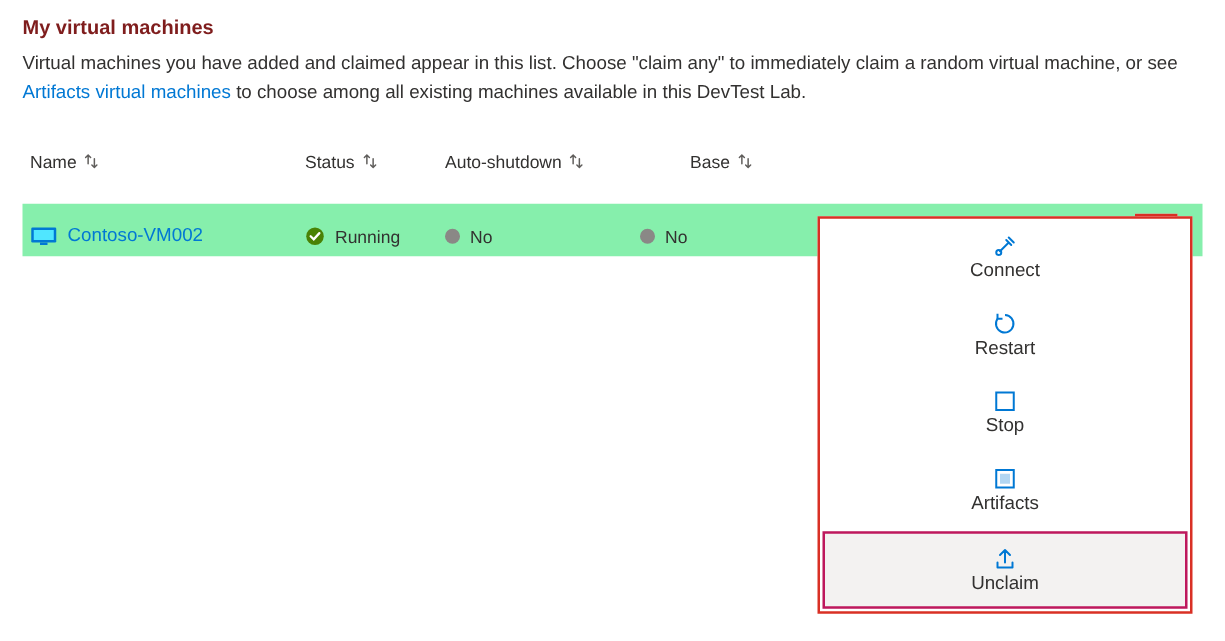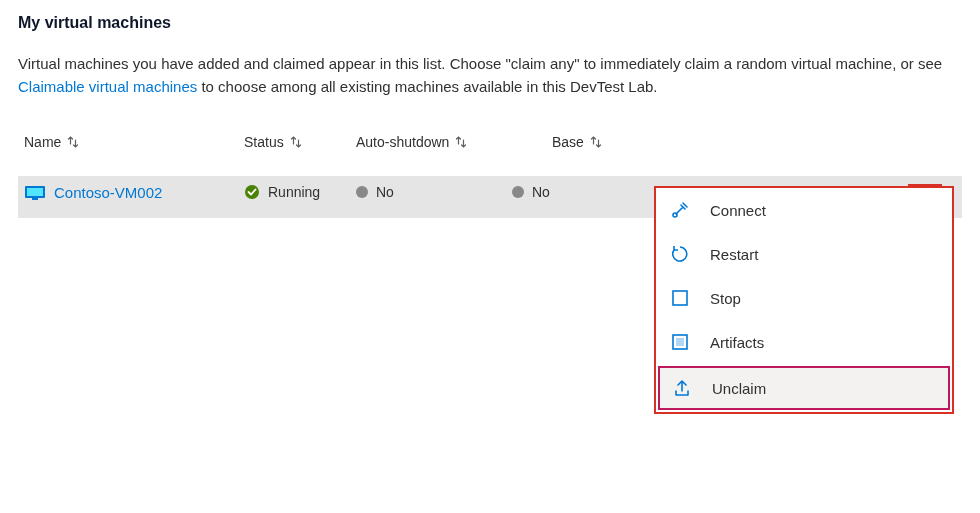--- a/index.html
+++ b/index.html
@@ -8,22 +8,22 @@
       font-size: 14px;
       color: #323130;
       background: #fff;
       width: 980px;
       height: 513px;
       padding: 14px 18px;
     }
     .title {
       font-size: 16px;
       font-weight: 600;
-      margin-bottom: 21px;
-      color: #0f172a;
+      margin-bottom: 8px;
+      color: #7f1d1d;
     }
     .description {
       font-size: 15px;
       color: #323130;
       line-height: 1.5;
       margin-bottom: 28px;
       max-width: 940px;
     }
     .description a {
       color: #0078d4;
@@ -48,22 +48,22 @@
       font-weight: 400;
       display: flex;
       align-items: center;
       gap: 5px;
     }
     .sort-icon {
       display: inline-flex;
     }
     .row {
       display: flex;
-      align-items: flex-start;
-      background: #e5e5e5;
+      align-items: flex-end;
+      background: #86efac;
       padding: 8px 6px;
       min-height: 42px;
       position: relative;
     }
     .cell { display: flex; align-items: center; gap: 8px; }
     .vm-icon {
       width: 22px;
       height: 16px;
       display: inline-flex;
       flex-shrink: 0;
@@ -90,45 +90,46 @@
       top: 10px;
       left: 636px;
       width: 300px;
       background: #fff;
       border: 2px solid #d93025;
       z-index: 10;
     }
     .menu-item {
       display: flex;
       align-items: center;
-      gap: 20px;
+      gap: 1px;
       padding: 12px 14px;
       cursor: pointer;
       font-size: 15px;
       color: #323130;
+      flex-direction: column;
     }
     .menu-item.highlighted {
       background: #f3f2f1;
       border: 2px solid #be185d;
       margin: 2px;
       padding: 10px 12px;
     }
     .menu-icon {
       width: 20px; height: 20px; display:inline-flex; flex-shrink:0;
       align-items:center; justify-content:center;
     }
   </style>
 </head>
 <body>
 
 <div>
   <h2 class="title">My virtual machines</h2>
   <p class="description">
     <span>Virtual machines you have added and claimed appear in this list. Choose "claim any" to immediately claim a random virtual machine, or see </span>
-    <a href="#">Claimable virtual machines</a>
+    <a href="#">Artifacts virtual machines</a>
     <span> to choose among all existing machines available in this DevTest Lab.</span>
   </p>
 </div>
 
 <div class="table">
   <div class="thead">
     <div class="th col-name">
       <span>Name</span>
       <span class="sort-icon">
         <svg width="14" height="14" viewBox="0 0 14 14">

